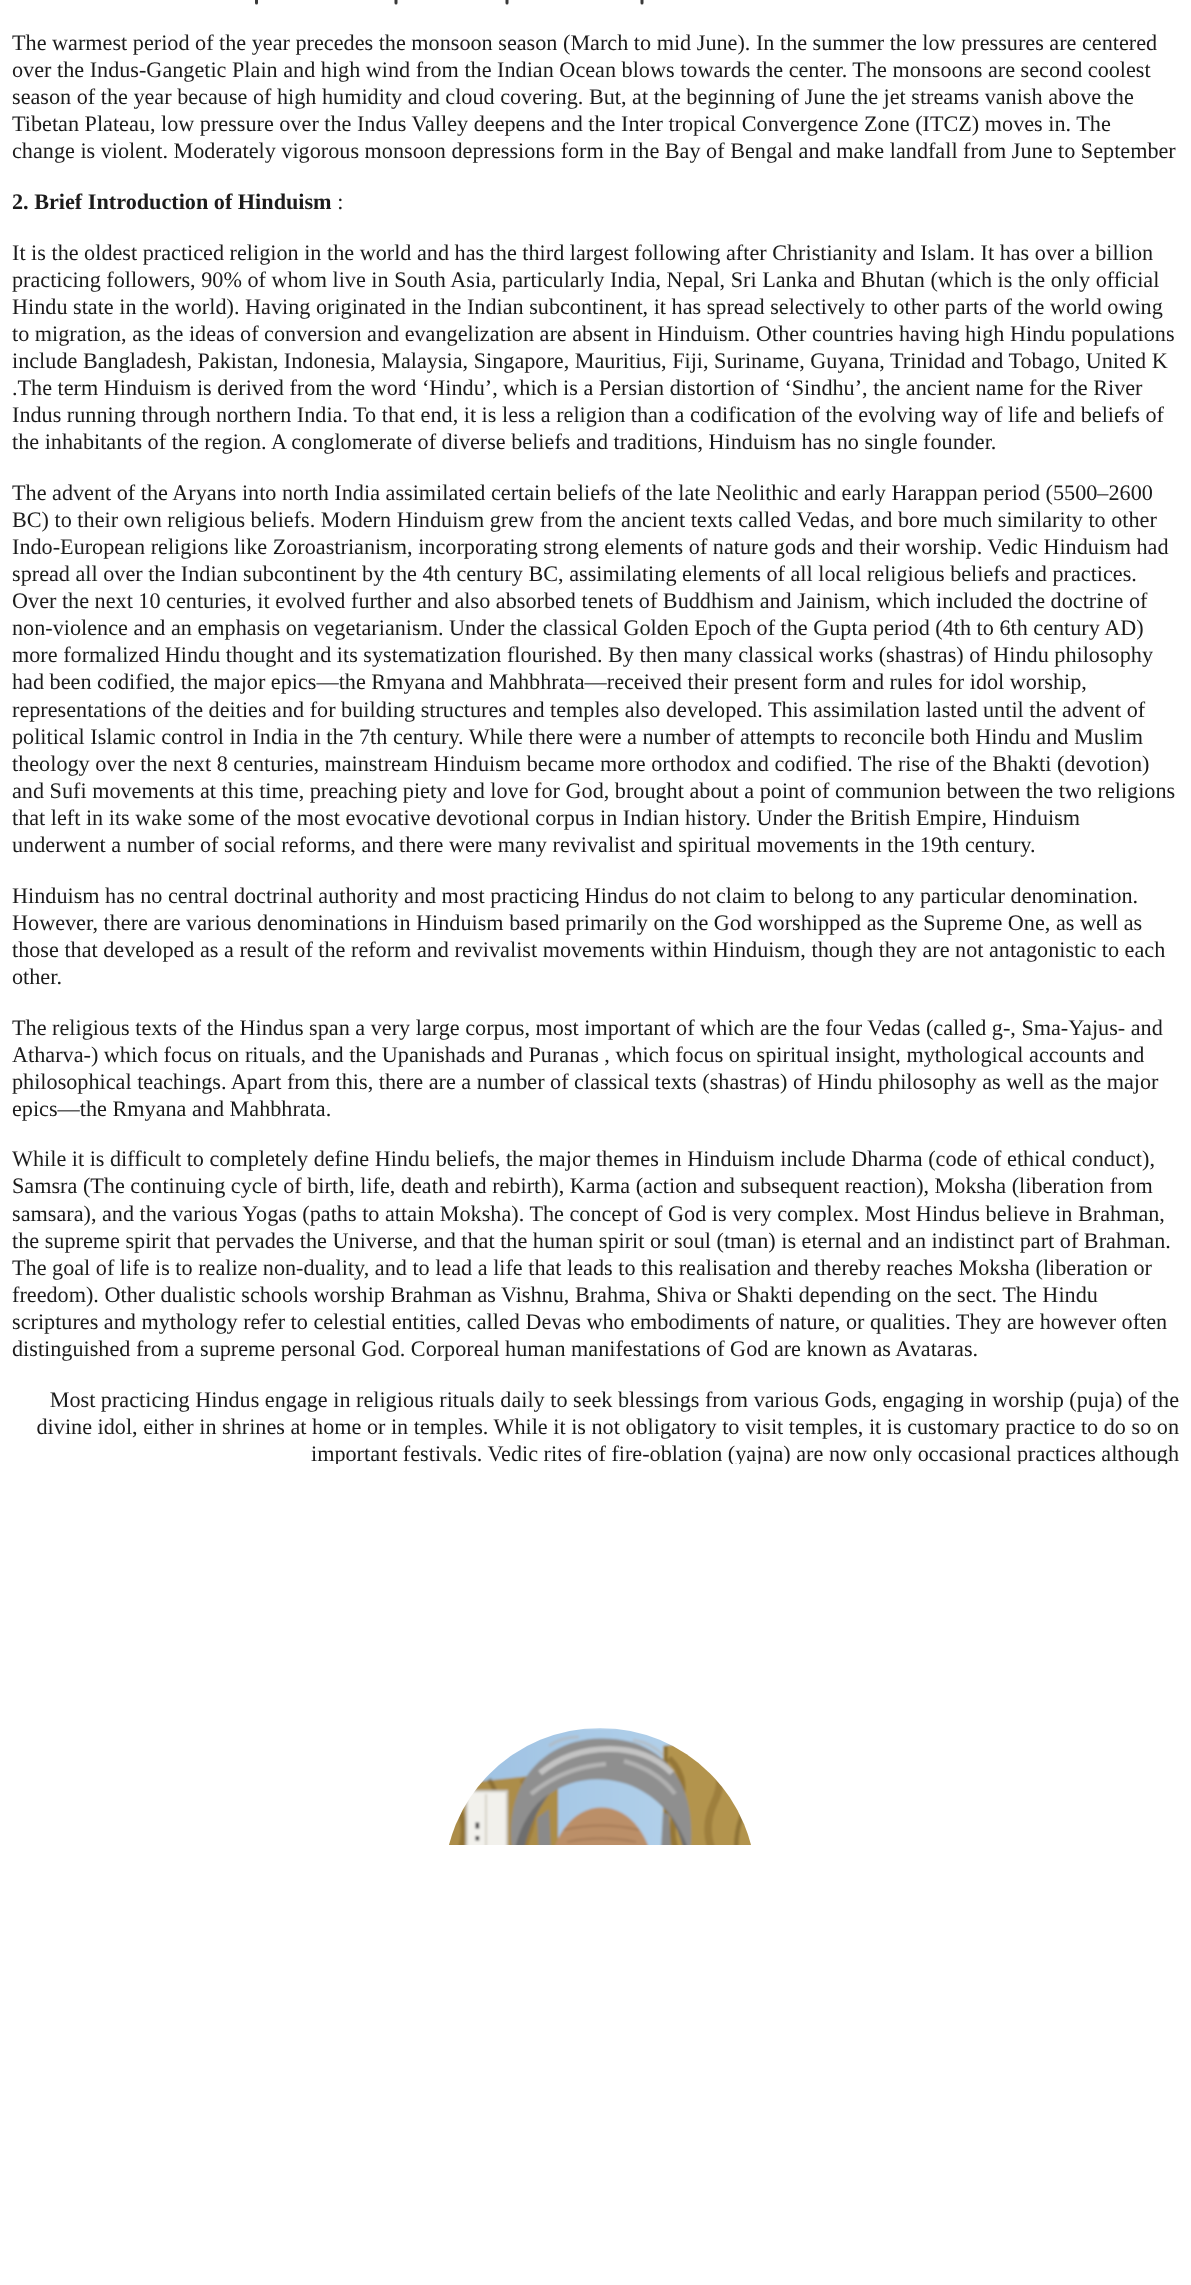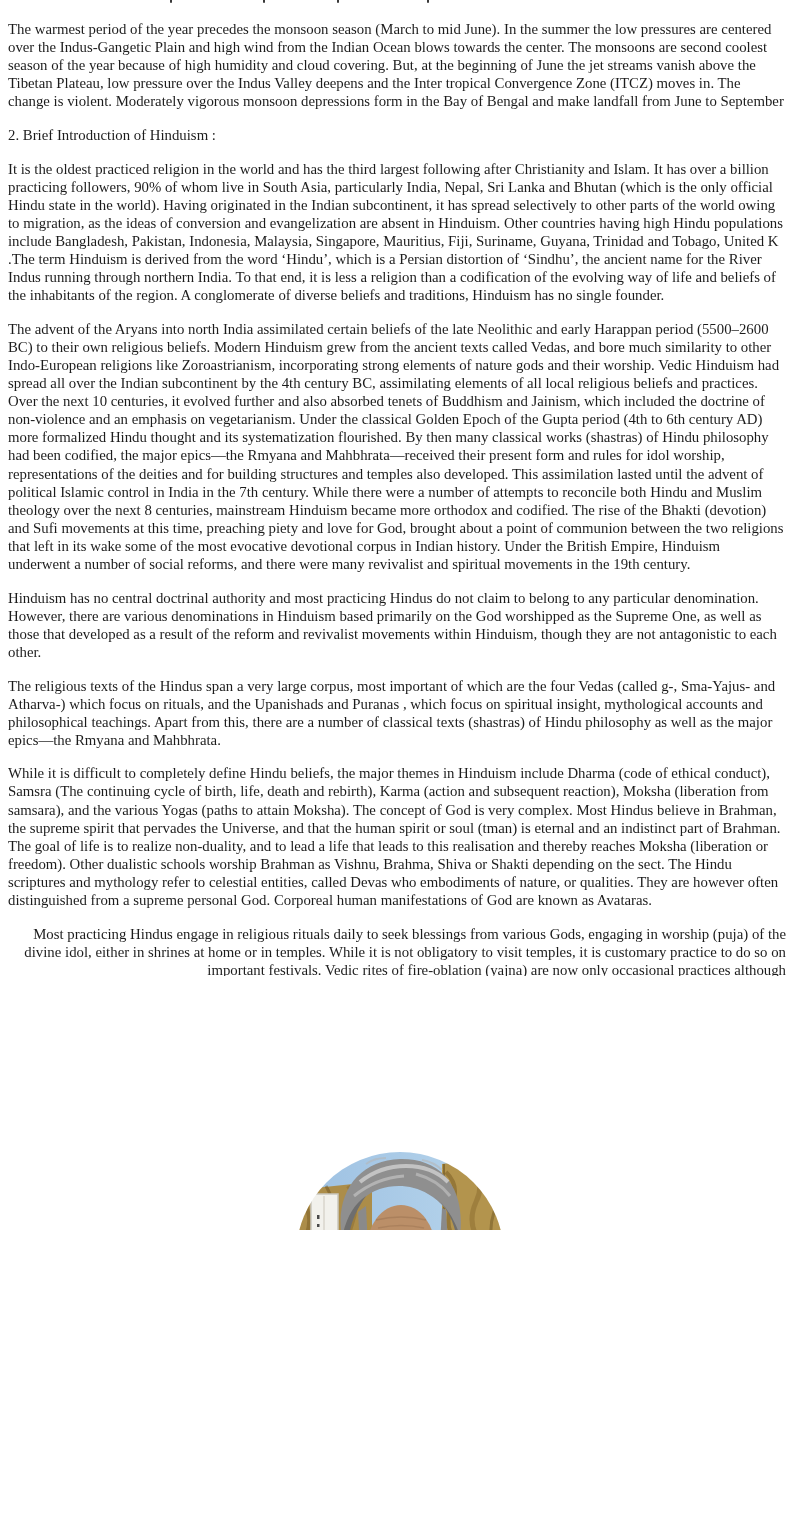--- a/index.html
+++ b/index.html
@@ -23,21 +23,21 @@
   .article {
     position: absolute;
     top: 0; left: 0; right: 0;
     padding: 20px 8px 0 8px;
     font-size: 14.8px;
     line-height: 18.1px;
     text-align: left;
   }
   .article p { margin: 0 0 15.5px 0; }
   .article p.heading { font-weight: normal; }
-  .article p.heading b { font-weight: normal; }
+  .article p.heading b { font-weight: bold; }
   .clip { max-height: 51px; overflow: hidden; margin-bottom: 0; text-align: right; }
   .avatar-wrap {
     position: absolute;
     top: 1152px; left: 296px;
     width: 208px; height: 208px;
   }
   .footer {
     position: absolute;
     top: 1398px; left: 0; right: 0;
     text-align: center;

